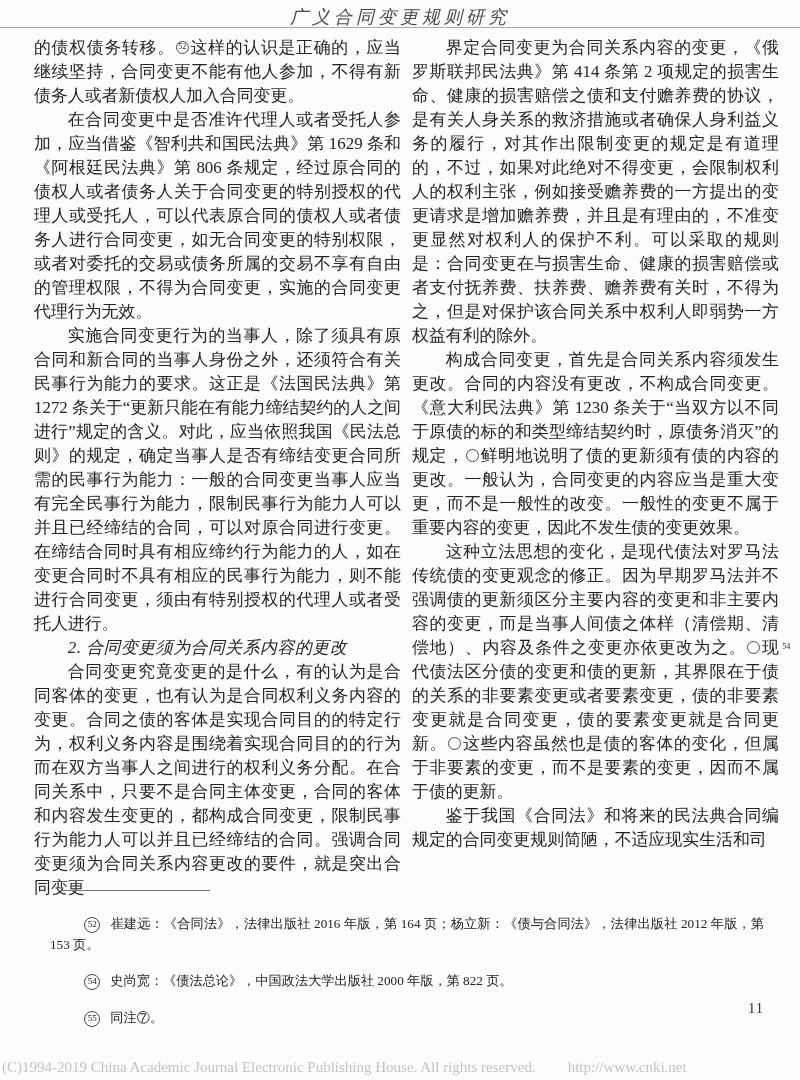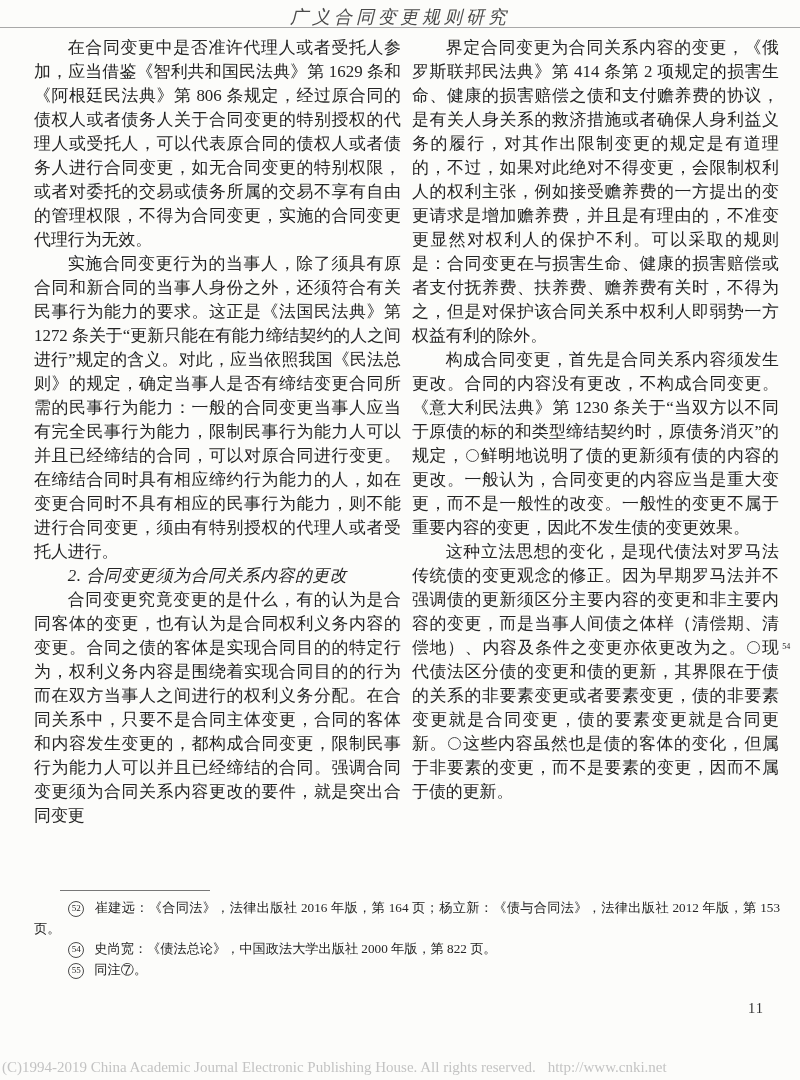--- a/index.html
+++ b/index.html
@@ -37,56 +37,58 @@
     letter-spacing:0;
   }
   .footnote-rule {
     position:absolute; top:890px; left:60px; width:150px; height:1px;
     background:#777;
   }
   .footnotes {
     position:absolute; top:898px; left:34px; width:746px;
     font-size:13.2px; line-height:20.5px; text-align:justify;
   }
-  .footnotes p { margin:0; text-indent:2.6em; }
+  .footnotes p { margin:16px; text-indent:2.6em; }
   .fn-num {
     display:inline-block; box-sizing:border-box; text-indent:0;
     width:16px; height:16px; border:1px solid #4a4a4a; border-radius:50%;
     font-size:9px; line-height:13.5px; text-align:center;
     vertical-align:1px; margin-right:10px;
   }
   .page-number {
     position:absolute; top:1000px; right:36px;
     font-size:14.5px; color:#333; letter-spacing:1px;margin-left:41px;
   }
   .watermark {
     position:absolute; top:1059px; left:2px; width:796px;
     font-size:15px; color:#c3c3c3; white-space:nowrap;
   }
-  .watermark .wm-url { margin-left:12px; }
+  .watermark .wm-url { margin-left:32px; }
 </style>
 </head>
 <body>
 
 <div class="page">
 
   <div class="running-head">广义合同变更规则研究</div>
   <div class="head-rule"></div>
 
   <div class="col col-left">
+    <p><span>的债权债务转移。</span><span class="fnref">52</span><span>这样的认识是正确的，应当继续坚持，合同变更不能有他人参加，不得有新债务人或者新债权人加入合同变更。</span></p>
     <p class="indent">在合同变更中是否准许代理人或者受托人参加，应当借鉴《智利共和国民法典》第 1629 条和《阿根廷民法典》第 806 条规定，经过原合同的债权人或者债务人关于合同变更的特别授权的代理人或受托人，可以代表原合同的债权人或者债务人进行合同变更，如无合同变更的特别权限，或者对委托的交易或债务所属的交易不享有自由的管理权限，不得为合同变更，实施的合同变更代理行为无效。</p>
     <p class="indent">实施合同变更行为的当事人，除了须具有原合同和新合同的当事人身份之外，还须符合有关民事行为能力的要求。这正是《法国民法典》第 1272 条关于“更新只能在有能力缔结契约的人之间进行”规定的含义。对此，应当依照我国《民法总则》的规定，确定当事人是否有缔结变更合同所需的民事行为能力：一般的合同变更当事人应当有完全民事行为能力，限制民事行为能力人可以并且已经缔结的合同，可以对原合同进行变更。在缔结合同时具有相应缔约行为能力的人，如在变更合同时不具有相应的民事行为能力，则不能进行合同变更，须由有特别授权的代理人或者受托人进行。</p>
     <p class="indent heading">2. 合同变更须为合同关系内容的更改</p>
     <p class="indent">合同变更究竟变更的是什么，有的认为是合同客体的变更，也有认为是合同权利义务内容的变更。合同之债的客体是实现合同目的的特定行为，权利义务内容是围绕着实现合同目的的行为而在双方当事人之间进行的权利义务分配。在合同关系中，只要不是合同主体变更，合同的客体和内容发生变更的，都构成合同变更，限制民事行为能力人可以并且已经缔结的合同。强调合同变更须为合同关系内容更改的要件，就是突出合同变更</p>
   </div>
 
   <div class="col col-right">
     <p class="indent">界定合同变更为合同关系内容的变更，《俄罗斯联邦民法典》第 414 条第 2 项规定的损害生命、健康的损害赔偿之债和支付赡养费的协议，是有关人身关系的救济措施或者确保人身利益义务的履行，对其作出限制变更的规定是有道理的，不过，如果对此绝对不得变更，会限制权利人的权利主张，例如接受赡养费的一方提出的变更请求是增加赡养费，并且是有理由的，不准变更显然对权利人的保护不利。可以采取的规则是：合同变更在与损害生命、健康的损害赔偿或者支付抚养费、扶养费、赡养费有关时，不得为之，但是对保护该合同关系中权利人即弱势一方权益有利的除外。</p>
     <p class="indent"><span>构成合同变更，首先是合同关系内容须发生更改。合同的内容没有更改，不构成合同变更。《意大利民法典》第 1230 条关于“当双方以不同于原债的标的和类型缔结契约时，原债务消灭”的规定，</span><span class="fnref">53</span><span>鲜明地说明了债的更新须有债的内容的更改。一般认为，合同变更的内容应当是重大变更，而不是一般性的改变。一般性的变更不属于重要内容的变更，因此不发生债的变更效果。</span></p>
     <p class="indent"><span>这种立法思想的变化，是现代债法对罗马法传统债的变更观念的修正。因为早期罗马法并不强调债的更新须区分主要内容的变更和非主要内容的变更，而是当事人间债之体样（清偿期、清偿地）、内容及条件之变更亦依更改为之。</span><span class="fnref">54</span><span>现代债法区分债的变更和债的更新，其界限在于债的关系的非要素变更或者要素变更，债的非要素变更就是合同变更，债的要素变更就是合同更新。</span><span class="fnref">55</span><span>这些内容虽然也是债的客体的变化，但属于非要素的变更，而不是要素的变更，因而不属于债的更新。</span></p>
+    <p class="indent">鉴于我国《合同法》和将来的民法典合同编规定的合同变更规则简陋，不适应现实生活和司</p>
   </div>
 
   <div class="footnote-rule"></div>
 
   <div class="footnotes">
     <p><span class="fn-num">52</span><span>崔建远：《合同法》，法律出版社 2016 年版，第 164 页；杨立新：《债与合同法》，法律出版社 2012 年版，第 153 页。</span></p>
     <p><span class="fn-num">54</span><span>史尚宽：《债法总论》，中国政法大学出版社 2000 年版，第 822 页。</span></p>
     <p><span class="fn-num">55</span><span>同注⑦。</span></p>
   </div>
 

